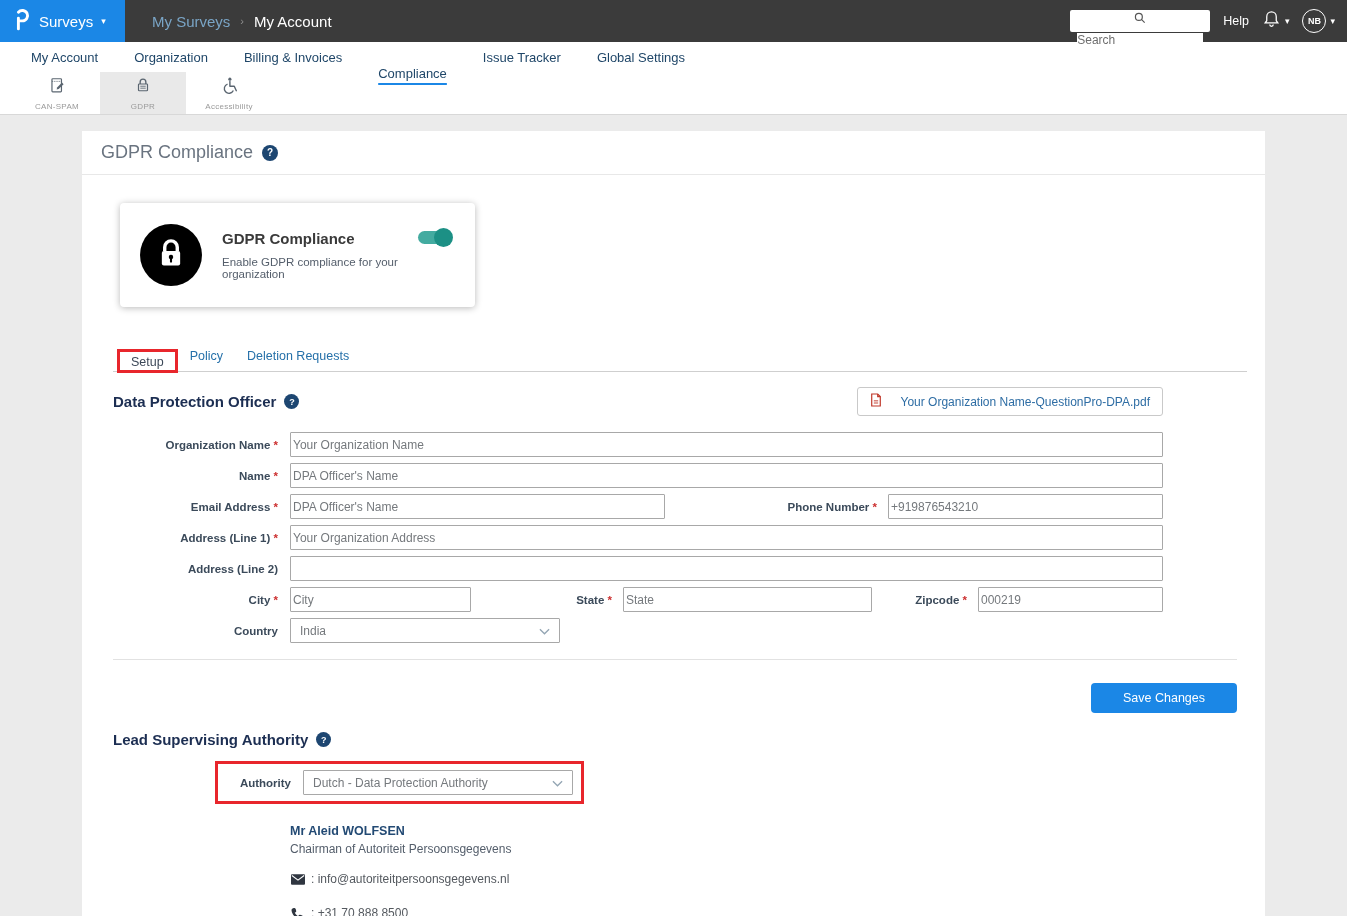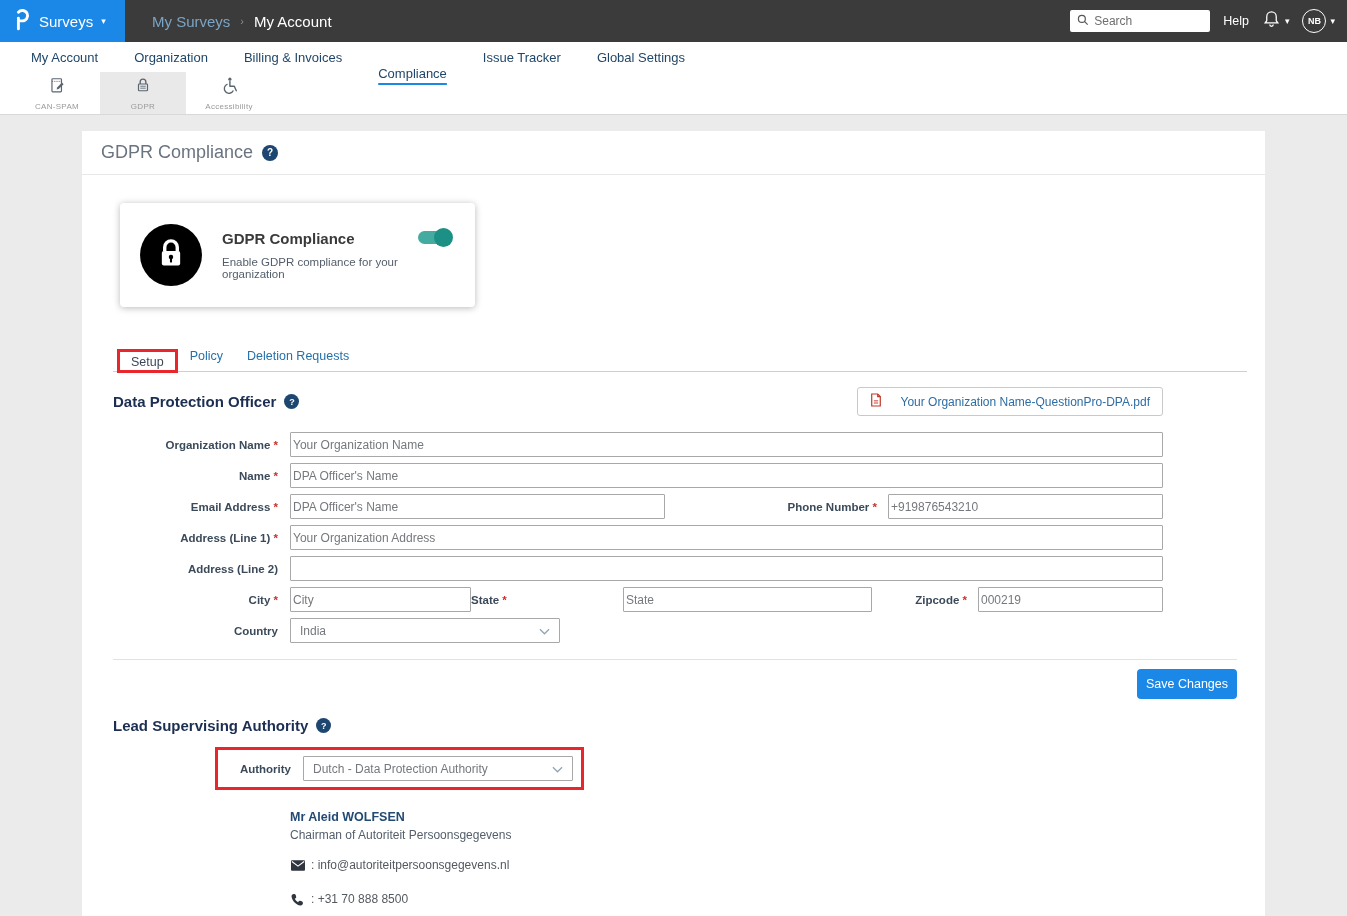--- a/index.html
+++ b/index.html
@@ -10,21 +10,21 @@
   
   .navbar { height:42px; background:#3b3b3b; display:flex; align-items:center; }
   .logo-block { width:125px; height:42px; background:#1b87e6; display:flex; align-items:center; gap:8px; padding-left:13px; flex:0 0 auto; cursor:pointer; }
   .logo-block .product { color:#fff; font-size:15px; }
   .caret { color:#fff; font-size:9px; line-height:1; }
   .breadcrumb { display:flex; align-items:center; gap:10px; margin-left:27px; font-size:15px; }
   .crumb-parent { color:#7aa5c6; cursor:pointer; }
   .crumb-sep { color:#8f8f8f; font-size:11px; }
   .crumb-current { color:#fff; }
   .nav-right { margin-left:auto; display:flex; align-items:center; gap:13px; padding-right:12px; }
-  .searchbox { width:140px; height:22px; background:#fff; border-radius:2px; display:flex; align-items:center; gap:5px; padding:0 7px; }
+  .searchbox { width:140px; height:22px; background:#fff; border-radius:2px; display:flex; align-items:center; gap:5px; padding:0 7px;flex-direction:column; }
   .searchbox input { border:none; outline:none; width:100%; font-size:12px; font-family:inherit; color:#444; }
   .searchbox input::placeholder { color:#6e6e6e; }
   .help-link { color:#fff; font-size:12.5px; cursor:pointer; }
   .bell-wrap, .avatar-wrap { display:flex; align-items:center; gap:4px; cursor:pointer; }
   .avatar { width:24px; height:24px; border:1.5px solid #fff; border-radius:50%; display:flex; align-items:center; justify-content:center; color:#fff; font-size:9px; font-weight:bold; }
 
   
   .acct-tabs { background:#fff; display:flex; align-items:center; height:30px; padding-left:13px; }
   .acct-tab { font-size:13px; color:#1f4668; padding:0 18px; cursor:pointer; white-space:nowrap; }
   .acct-tab.active { text-decoration:underline; text-decoration-color:#1b87e6; text-underline-offset:5px; text-decoration-thickness:1.5px;margin-top:33px; }
@@ -64,27 +64,27 @@
 
   
   .form { margin-top:16px; }
   .frow { display:flex; align-items:center; margin-bottom:6px; }
   .flbl { width:208px; padding-right:12px; text-align:right; font-size:11.5px; font-weight:bold; color:#3b4a5a; flex:0 0 auto; }
   .req { color:#cc2e2e; }
   .tinput { height:25px; border:1px solid #a8a8a8; border-radius:1px; padding:0 2px; font-size:12px; color:#75797d; font-family:inherit; outline:none; background:#fff; }
   .w-full { width:873px; } .w-email { width:375px; } .w-phone { width:275px; }
   .w-city { width:181px; } .w-state { width:249px; } .w-zip { width:185px; }
   .flbl-mid { flex:1; text-align:right; padding-right:11px; font-size:11.5px; font-weight:bold; color:#3b4a5a; }
-  .spacer-state { width:152px; flex:0 0 auto; padding-right:11px; font-size:11.5px; font-weight:bold; color:#3b4a5a; }
+  .spacer-state { width:152px; flex:0 0 auto; text-align:right; padding-right:11px; font-size:11.5px; font-weight:bold; color:#3b4a5a; }
   .sel { height:25px; border:1px solid #a8a8a8; border-radius:1px; background:#fff; display:flex; align-items:center; justify-content:space-between; padding:0 9px; font-size:12px; color:#75797d; cursor:pointer; }
   .w-country { width:270px; }
 
   
   .save-row-top { margin:16px 28px 0 31px; border-top:1px solid #e2e2e2; padding-top:9px; text-align:right; }
-  .btn-primary { background:#1b87e6; color:#fff; border:none; border-radius:4px; font-size:12.5px; padding:8px 9px; cursor:pointer; font-family:inherit; }
+  .btn-primary { background:#1b87e6; color:#fff; border:none; border-radius:4px; font-size:12.5px; padding:8px 32px; cursor:pointer; font-family:inherit;margin-top:14px; }
 
   
   .lsa-heading { margin:18px 0 0 31px; }
   .authority-box { margin:13px 0 0 133px; display:inline-flex; align-items:center; padding:6px 8px 6px 10px; background:#fff; }
   .authority-lbl { width:63px; text-align:right; font-size:11.5px; font-weight:bold; color:#3b4a5a; margin-right:12px; }
   .contact { margin:20px 0 4px 208px; }
   .contact-name { font-size:12.5px; font-weight:bold; color:#234a74; }
   .contact-title { font-size:12px; color:#545e6b; margin-top:4px; }
   .contact-lines { margin-top:16px; display:flex; flex-direction:column; gap:20px; }
   .cline { display:flex; align-items:center; gap:6px; font-size:12px; color:#54595f; }

